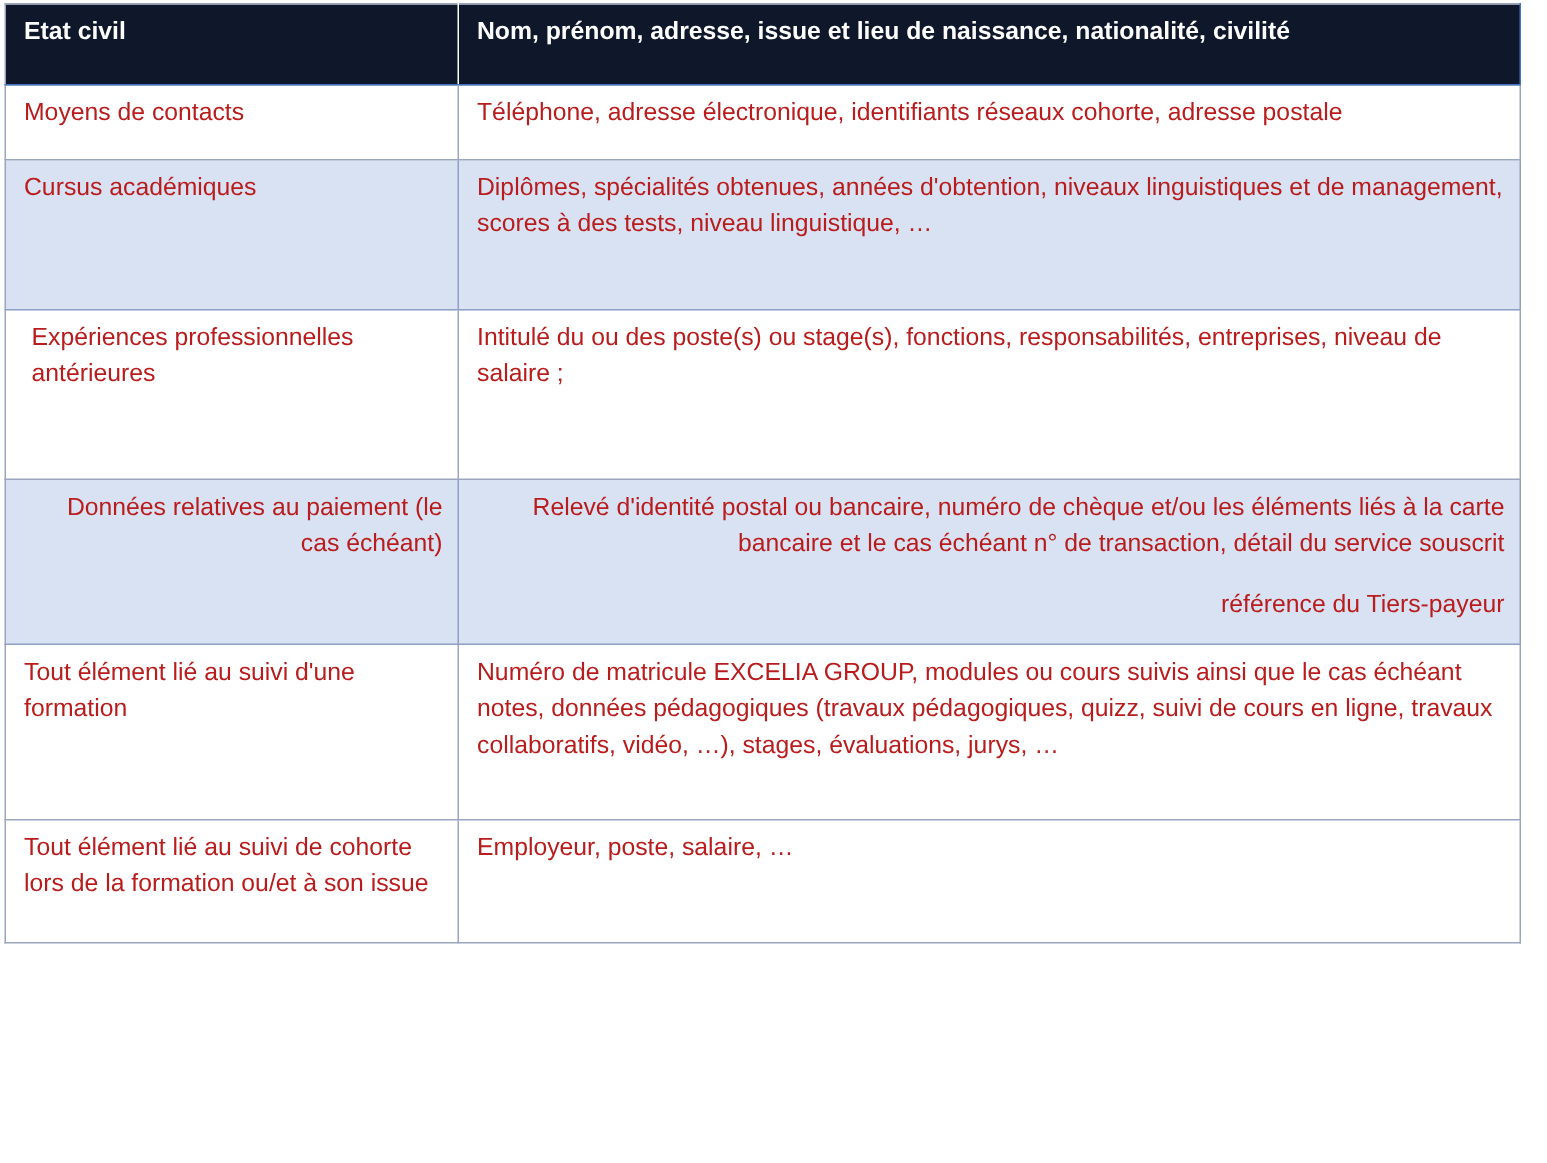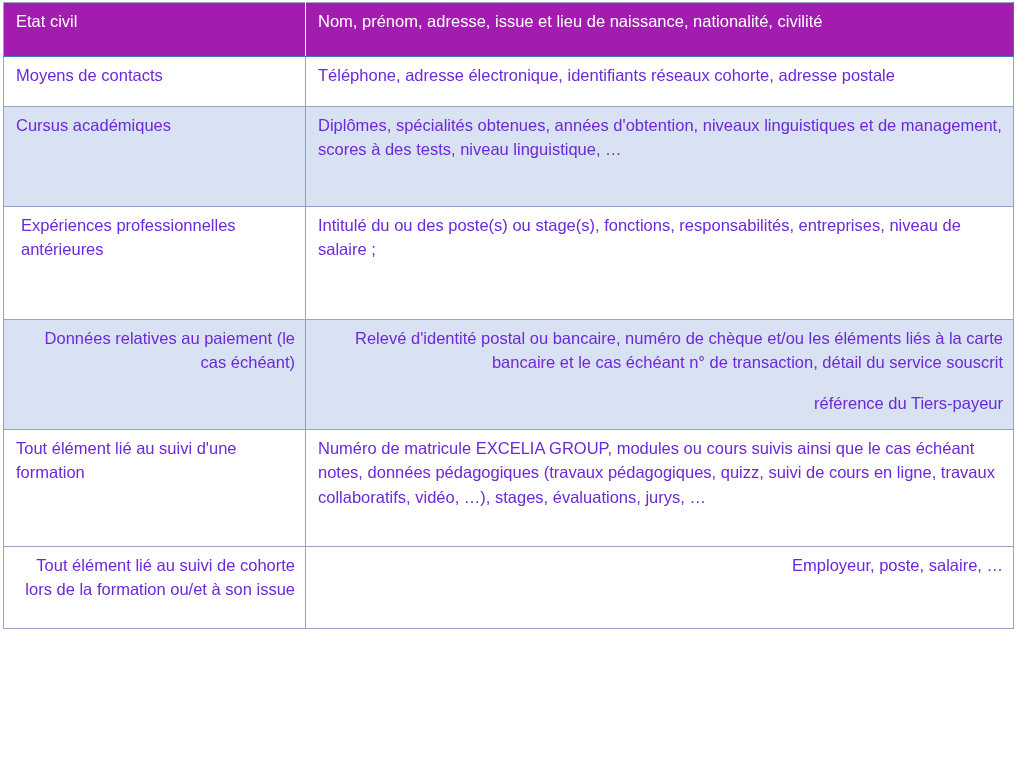--- a/index.html
+++ b/index.html
@@ -30,37 +30,37 @@
     background: #ffffff;
   }
   table.data-table col.c1 { width: 302px; }
   table.data-table col.c2 { width: 708px; }
 
   table.data-table td {
     vertical-align: top;
     padding: 6px 10px 6px 12px;
     font-size: 16.5px;
     line-height: 1.47;
-    color: #6d28d9;
+    color: #b91c1c;
     border-right: 1px solid #9aa6bd;
     border-bottom: 1px solid #9aa6bd;
     word-wrap: break-word;
   }
   table.data-table tr td:first-child {
     border-left: 1px solid #9aa6bd;
   }
   table.data-table tr:first-child td {
     border-top: 1px solid #9aa6bd;
   }
 
   
   tr.row-header td {
-    background: #a21caf;
+    background: #0f172a;
     color: #ffffff;
-    font-weight: normal;
+    font-weight: bold;
     border-right-color: #ffffff;
     border-bottom-color: #4472c4;
     border-top-color: #4472c4;
     border-left-color: #4472c4;
   }
   tr.row-header td:last-child {
     border-right-color: #4472c4;
   }
 
   
@@ -73,21 +73,21 @@
   }
 
   
   .h-header  { height: 54px; }
   .h-contact { height: 50px; }
   .h-cursus  { height: 100px; }
   .h-exper   { height: 113px; }
   .h-paiement{ height: 110px; text-align: right; }
   .h-format  { height: 117px; }
   .h-medical { height: 48px; }
-  .h-cohorte { height: 82px; text-align: right; }
+  .h-cohorte { height: 82px; }
 
   .indent-more { padding-left: 17px !important; }
 
   .cell-line { display: block; }
   .cell-line + .cell-line { margin-top: 16px; }
 </style>
 </head>
 <body>
 
 <div id="doc">

